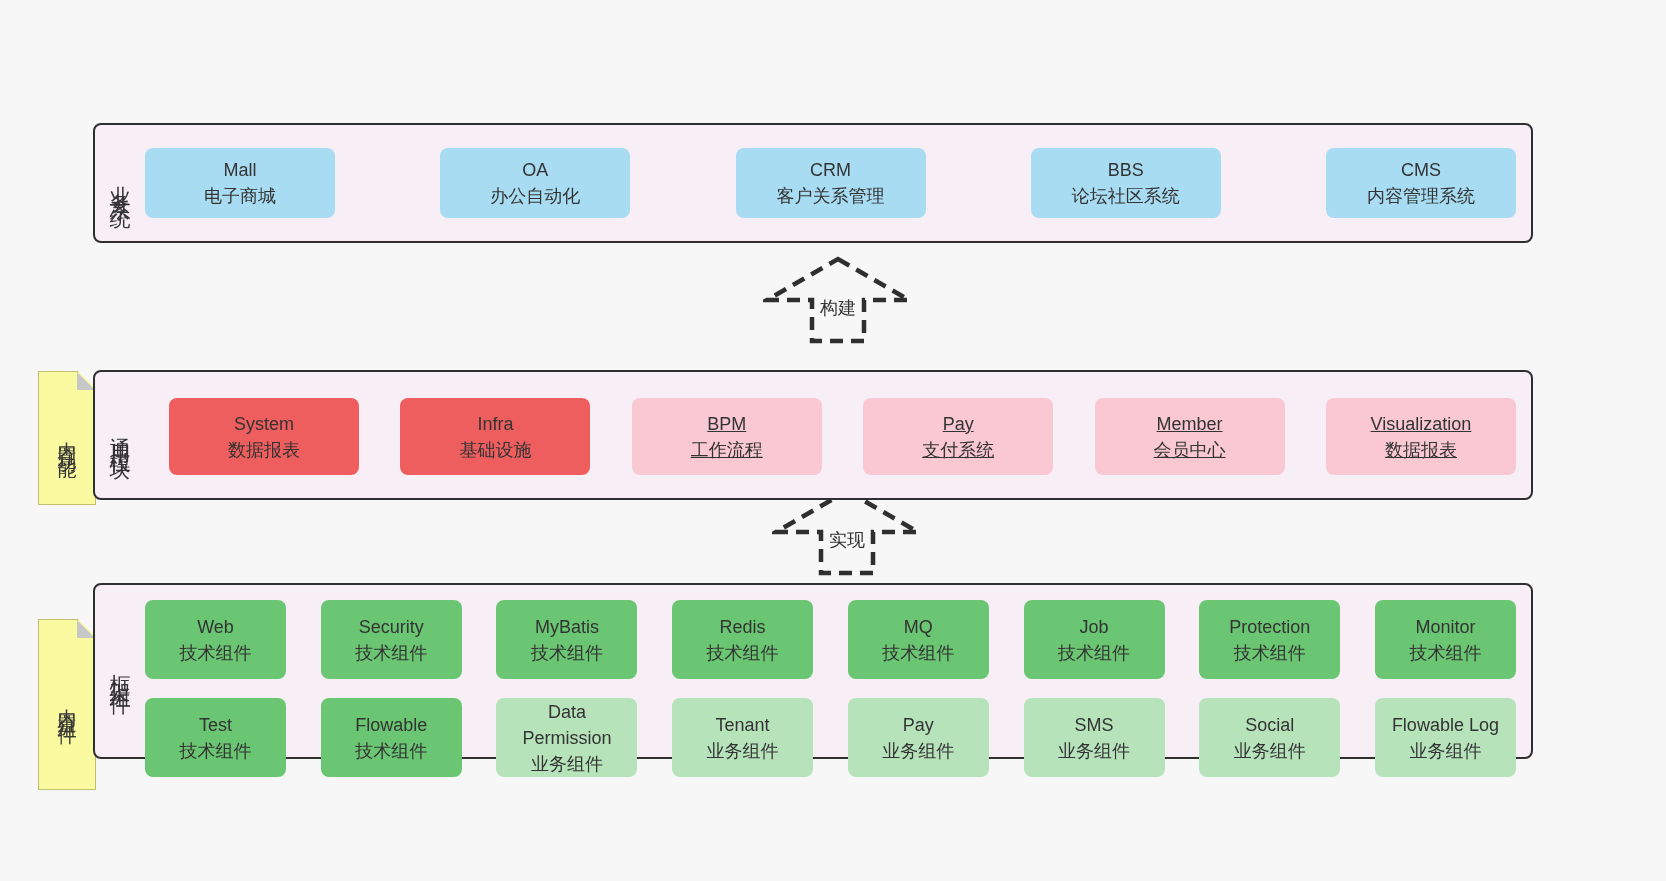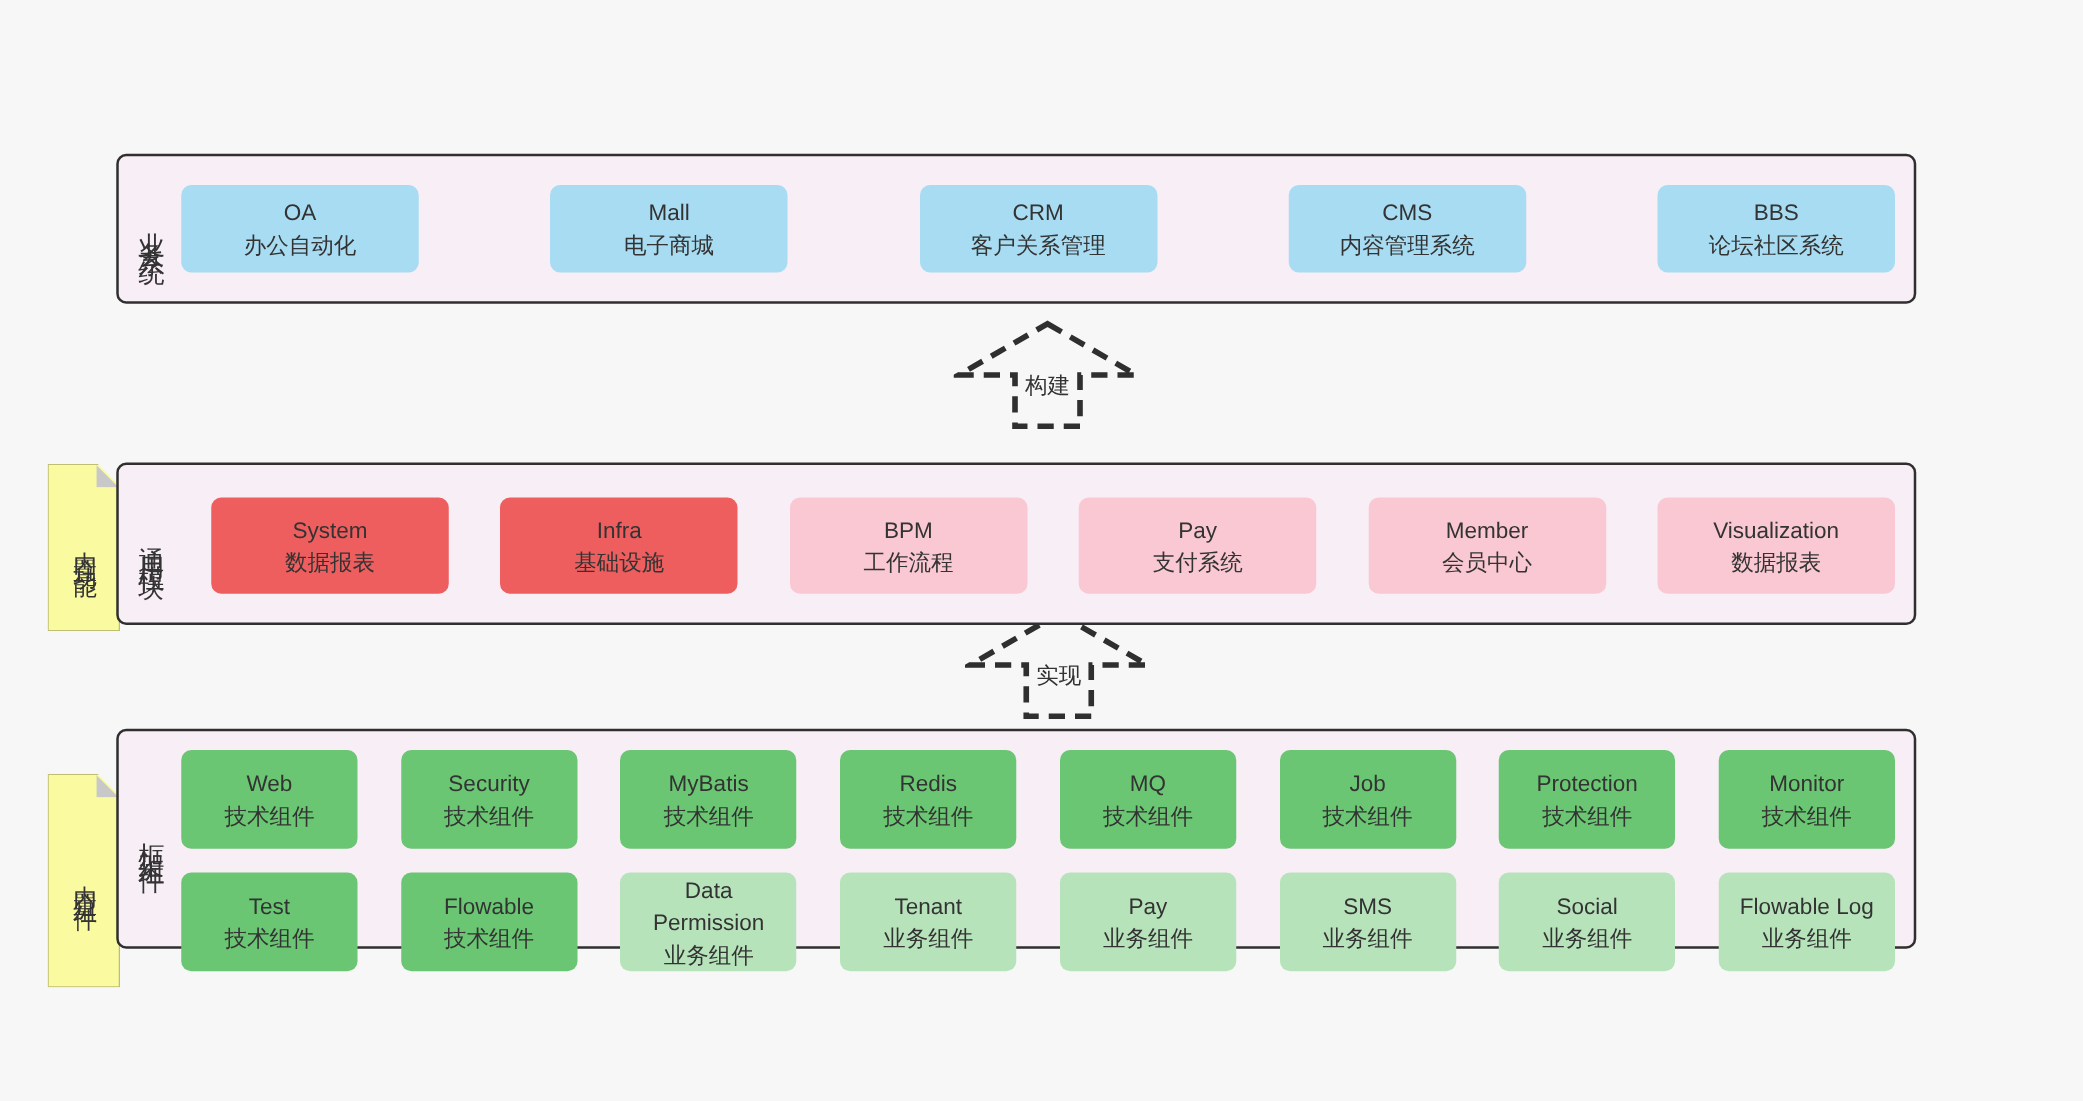--- a/index.html
+++ b/index.html
@@ -26,21 +26,21 @@
   .panel-components .row-2 { top:113px; }
 
   .box { border-radius:8px; display:flex; flex-direction:column; justify-content:center;
          align-items:center; text-align:center; font-size:18px; line-height:26px; padding:2px 8px; }
   .w6 { width:190px; height:70px; }
   .panel-modules .w6 { height:77px; }
   .w8 { width:141px; height:79px; }
 
   .blue       { background:var(--blue-box,#a8dcf2); }
   .red        { background:var(--red-box,#ef5e5e); }
-  .pink       { background:var(--pink-box,#f9c8d2); }
+  .pink       { background:var(--pink-box,#f9c8d2);text-decoration:underline; }
   .green      { background:var(--green-box,#6ac672); }
   .lightgreen { background:var(--light-green-box,#b7e3bb); }
   .box-name, .box-desc { display:block; }
 
   
   .note { position:absolute; left:38px; width:58px; background:var(--note-bg,#fafaa0); z-index:0;
           clip-path:polygon(0 0, calc(100% - 18px) 0, 100% 18px, 100% 100%, 0 100%);
           border:1px solid rgba(120,120,60,0.45); }
   .note-1 { top:371px; height:134px; }
   .note-2 { top:619px; height:171px; }
@@ -84,38 +84,38 @@
     <svg width="150" height="88" viewBox="0 0 150 88">
       <polygon points="75,3 146,44 101,44 101,85 49,85 49,44 4,44" style="fill:var(--page-bg,#f7f7f7);stroke:var(--panel-border,#2f2f2f);stroke-width:4.5;stroke-dasharray:13 8;"></polygon>
     </svg>
     <span class="arrow-label">实现</span>
   </div>
 
   <section class="panel panel-business">
     <span class="panel-label">业务系统</span>
     <div class="row">
       <div class="box w6 blue">
+        <span class="box-name">Mall</span>
+        <span class="box-desc">电子商城</span>
+      </div>
+      <div class="box w6 blue">
         <span class="box-name">OA</span>
         <span class="box-desc">办公自动化</span>
       </div>
       <div class="box w6 blue">
-        <span class="box-name">Mall</span>
-        <span class="box-desc">电子商城</span>
-      </div>
-      <div class="box w6 blue">
         <span class="box-name">CRM</span>
         <span class="box-desc">客户关系管理</span>
       </div>
       <div class="box w6 blue">
+        <span class="box-name">BBS</span>
+        <span class="box-desc">论坛社区系统</span>
+      </div>
+      <div class="box w6 blue">
         <span class="box-name">CMS</span>
         <span class="box-desc">内容管理系统</span>
-      </div>
-      <div class="box w6 blue">
-        <span class="box-name">BBS</span>
-        <span class="box-desc">论坛社区系统</span>
       </div>
     </div>
   </section>
 
   <section class="panel panel-modules">
     <span class="panel-label">通用模块</span>
     <div class="row">
       <div class="box w6 red">
         <span class="box-name">System</span>
         <span class="box-desc">数据报表</span>

